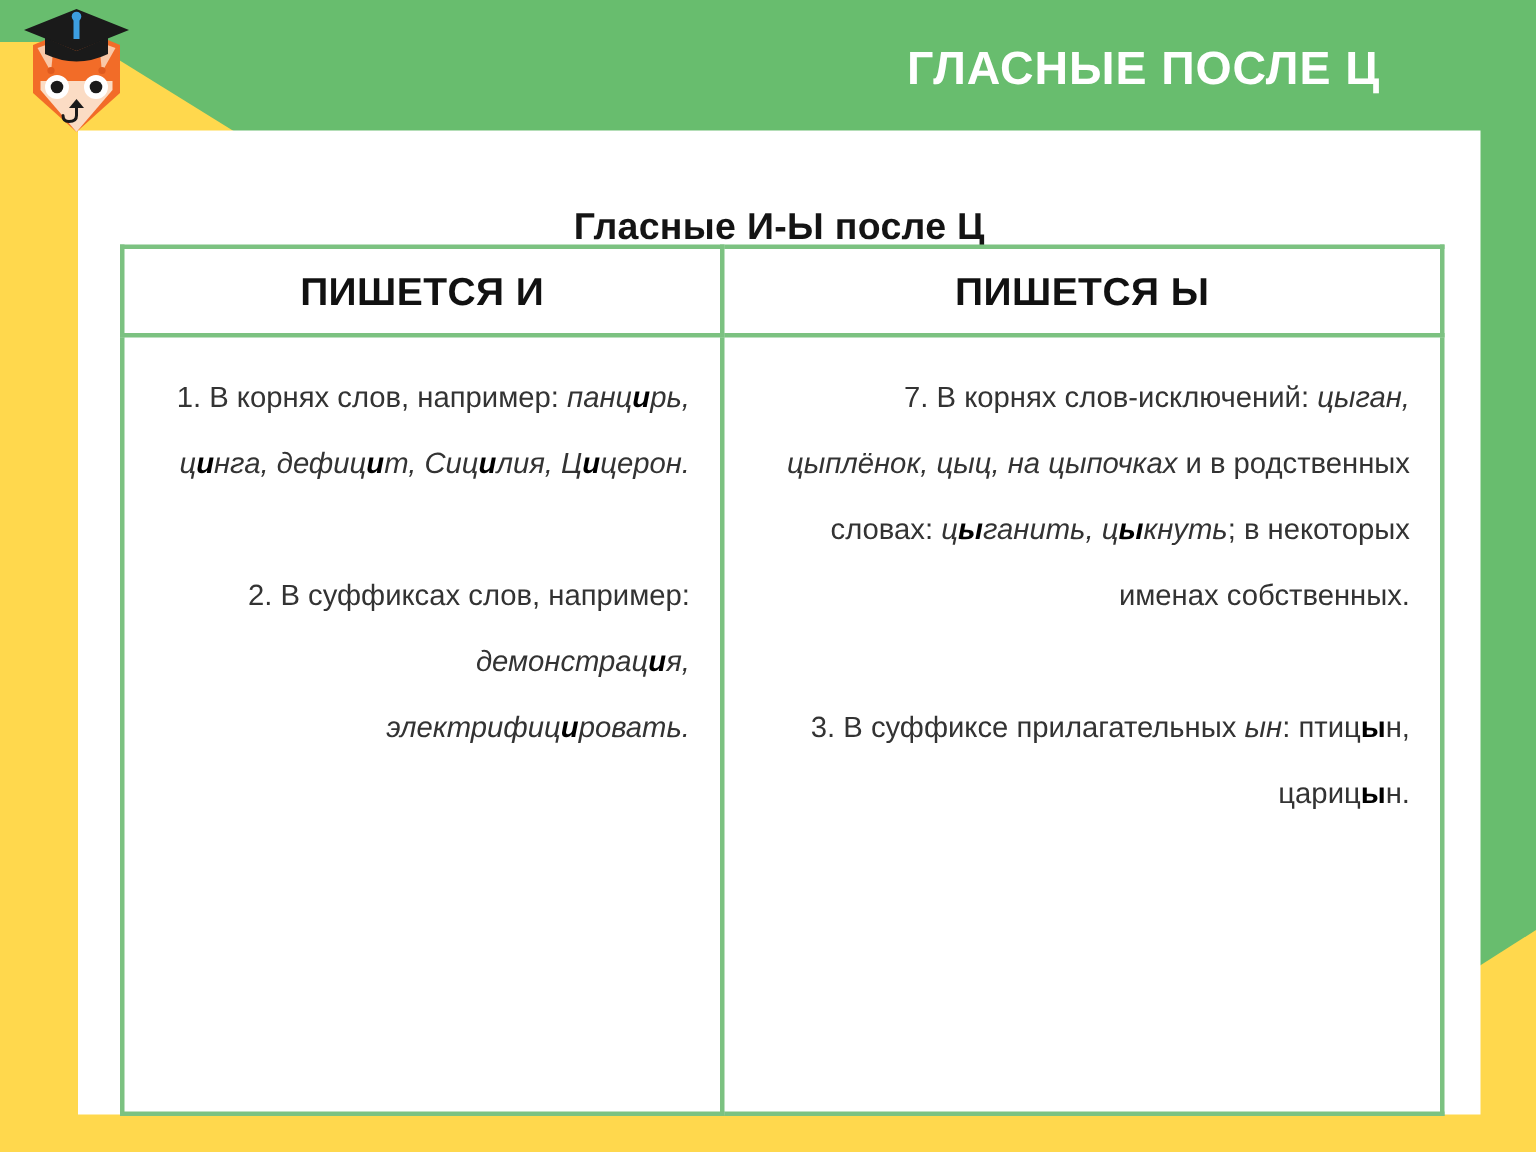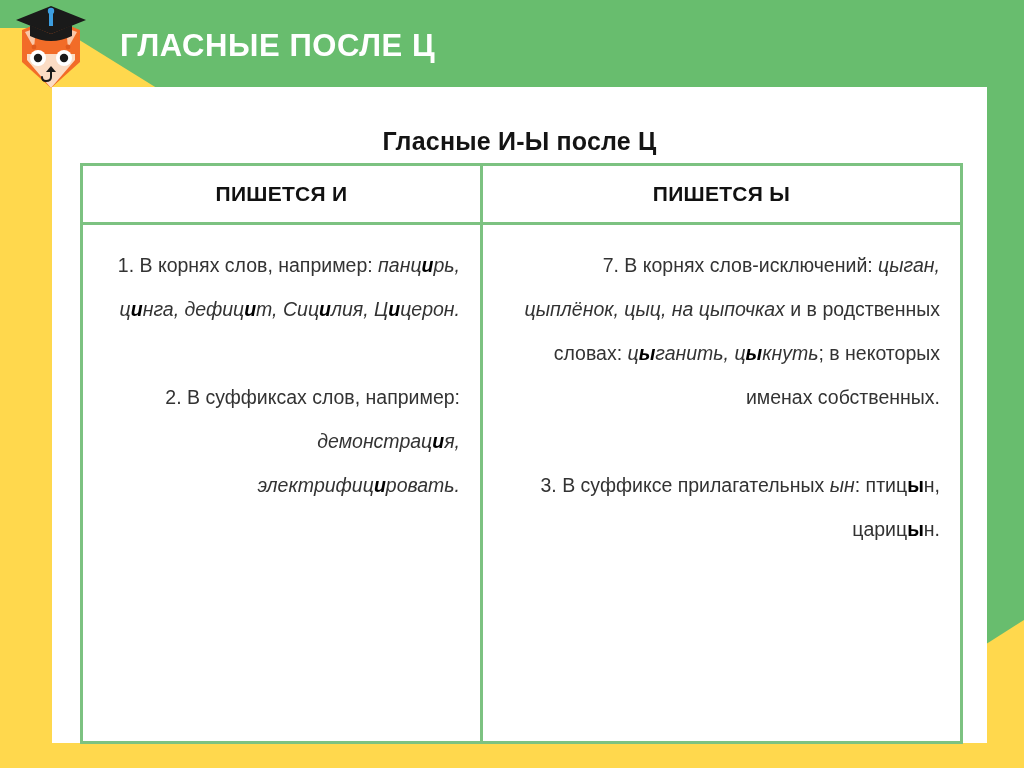--- a/index.html
+++ b/index.html
@@ -72,21 +72,21 @@
     height: 86px;
     z-index: 6;
   }
 
   
   .header-title {
     position: absolute;
     left: 120px;
     top: 27px;
     width: 800px;
-    text-align: left;
+    text-align: right;
     color: #ffffff;
     font-size: 31px;
     font-weight: bold;
     letter-spacing: 0.6px;
     line-height: 38px;
     z-index: 7;
     white-space: nowrap;
   }
 
   
@@ -94,21 +94,21 @@
     position: absolute;
     left: 52px;
     top: 87px;
     width: 935px;
     height: 656px;
     background: #ffffff;
     z-index: 4;
   }
 
   .subtitle {
-    margin: 4px;
+    margin: 14px;
     padding-top: 36px;
     text-align: center;
     font-size: 25px;
     font-weight: bold;
     color: #141414;
     letter-spacing: 0.2px;
   }
 
   
   .rules-table {
@@ -123,21 +123,21 @@
   .rules-table td {
     border: 3px solid #7cc281;
     background: #ffffff;
     vertical-align: top;
     text-align: right;
   }
   .rules-table th {
     height: 54px;
     text-align: center;
     vertical-align: middle;
-    font-size: 21px;
+    font-size: 26px;
     font-weight: bold;
     color: #111111;
     letter-spacing: 0.3px;
   }
   .rules-table td {
     padding: 18px 20px 20px 20px;
     font-size: 19.5px;
     line-height: 44px;
     color: #333333;
     font-weight: 300;

